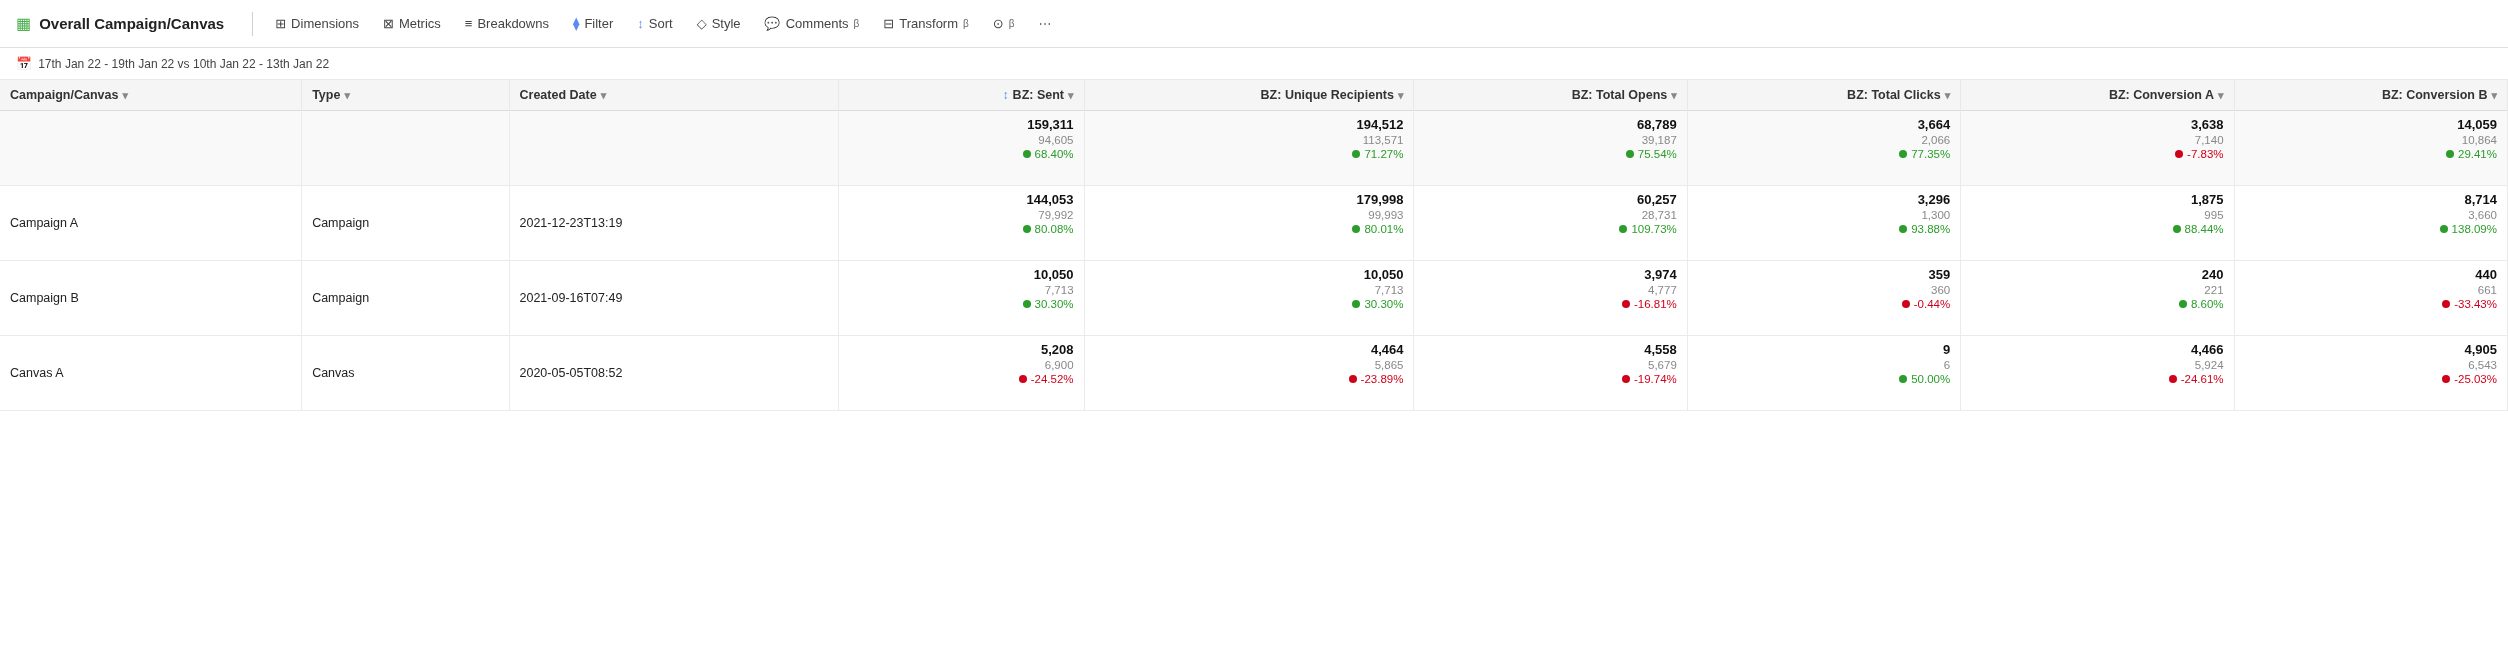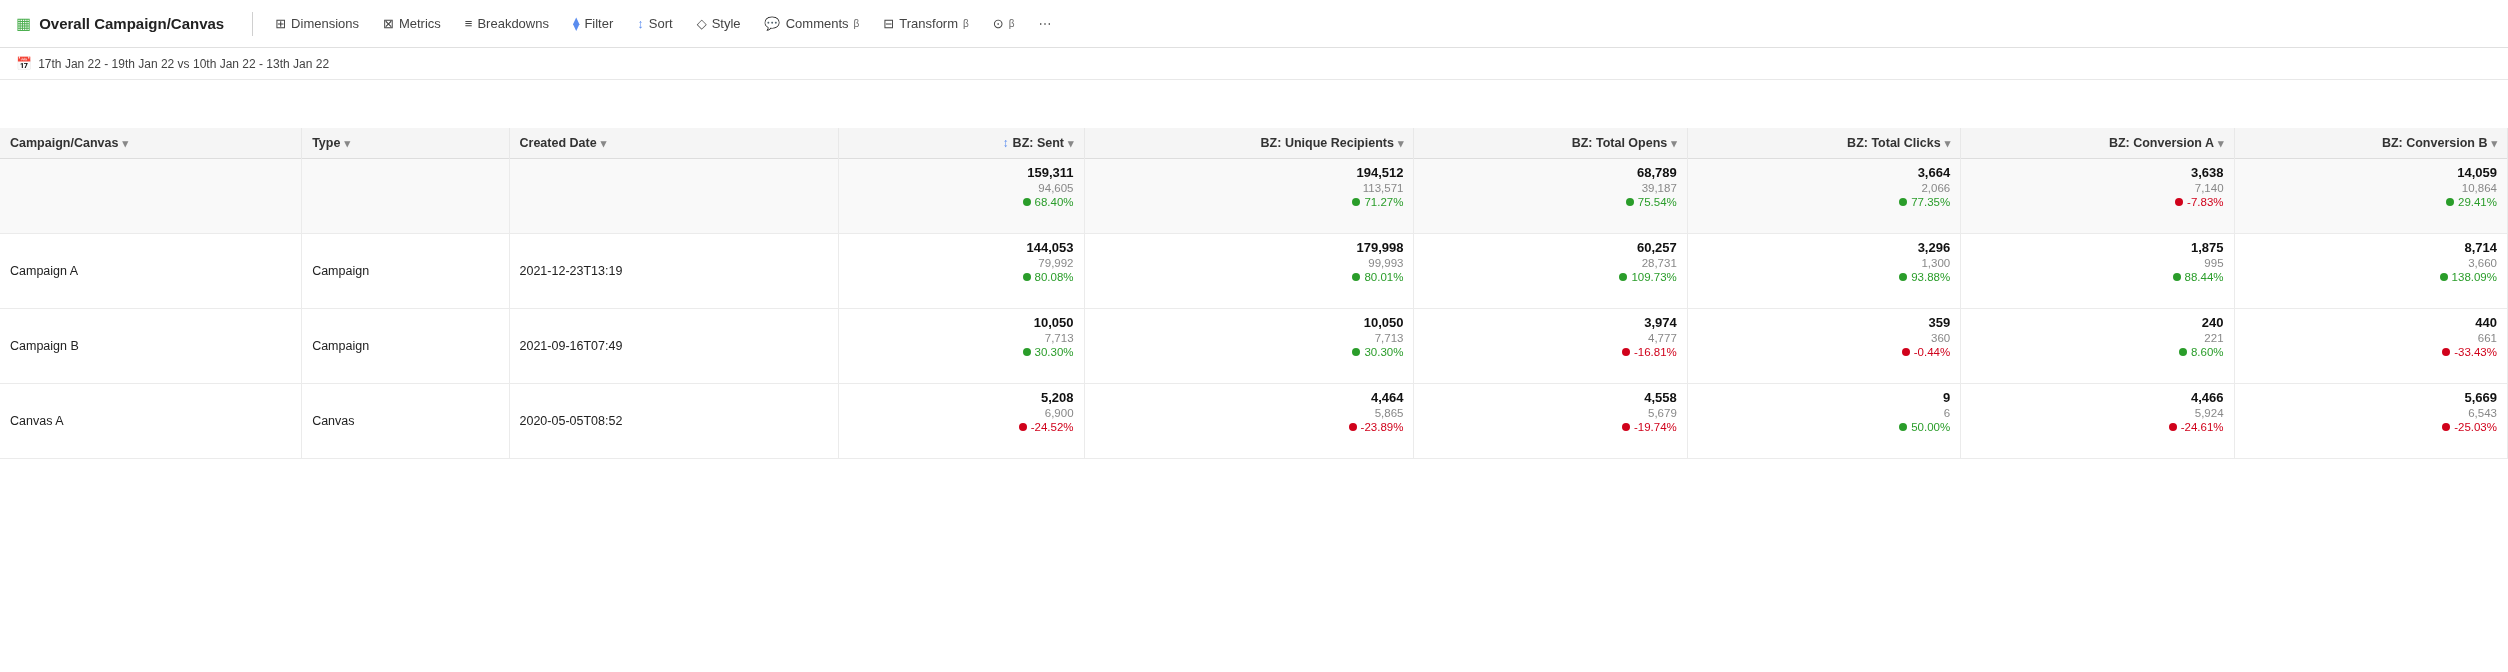--- a/index.html
+++ b/index.html
@@ -60,21 +60,20 @@
     }
 
     
     .table-wrap {
       overflow-x: auto;
     }
     table {
       width: 100%;
       border-collapse: collapse;
       font-size: 12.5px;
-      margin-top: 48px;
     }
     thead tr {
       background: #f5f5f5;
       border-bottom: 1px solid #ddd;
     }
     thead th {
       padding: 8px 10px;
       text-align: left;
       font-weight: 600;
       color: #333;
@@ -563,21 +562,21 @@
               <span class="val-primary">4,466</span>
               <span class="val-secondary">5,924</span>
               <div class="val-pct pct-down">
                 <span class="dot-red"></span>
                 <span>-24.61%</span>
               </div>
             </div>
           </td>
           <td class="col-num">
             <div class="td-inner">
-              <span class="val-primary">5,669</span>
+              <span class="val-primary">4,905</span>
               <span class="val-secondary">6,543</span>
               <div class="val-pct pct-down">
                 <span class="dot-red"></span>
                 <span>-25.03%</span>
               </div>
             </div>
           </td>
         </tr>
       </tbody>
   </table>

